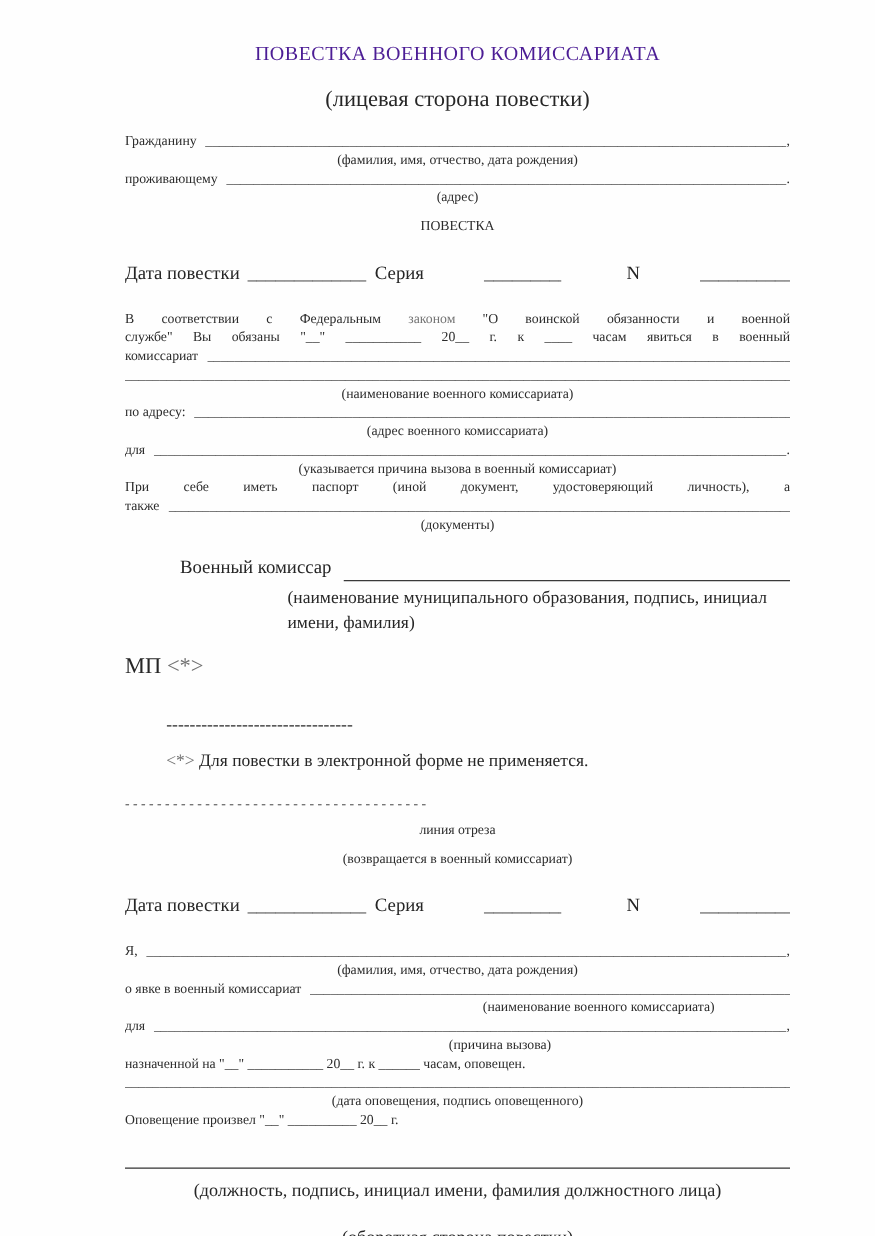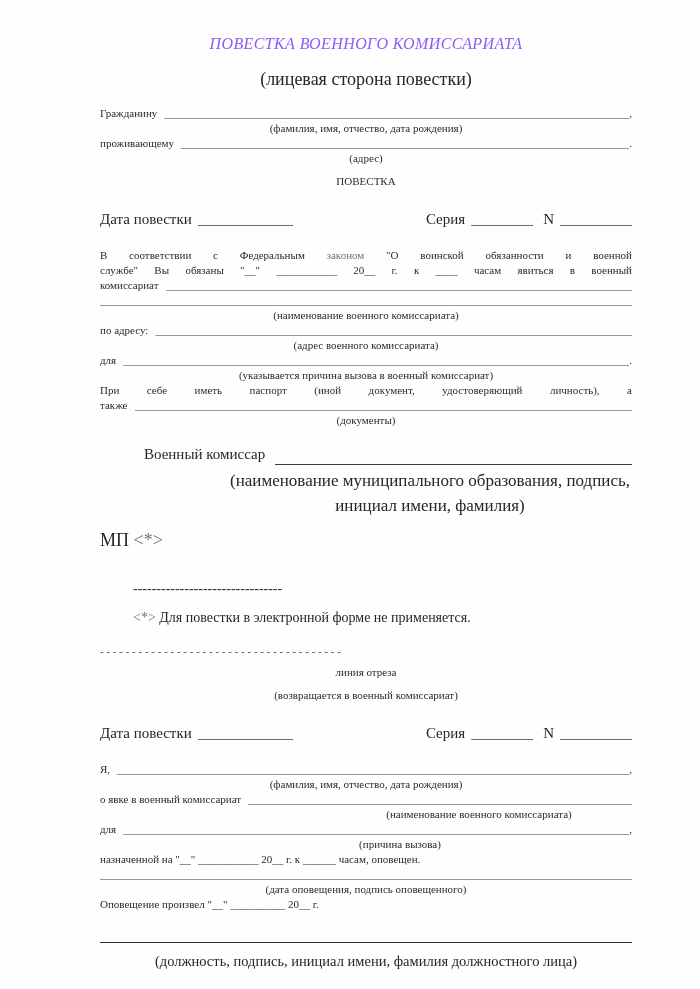--- a/index.html
+++ b/index.html
@@ -4,31 +4,31 @@
 <style>
   html,body{margin:0;padding:0;background:#ffffff;}
   .page{
     width:700px;height:989px;box-sizing:border-box;
     padding:30px 68px 0 100px;
     background:#fefefe;color:#262626;
     font-family:"Liberation Serif","DejaVu Serif",serif;
     overflow:hidden;position:relative;
   }
   
-  .title{text-align:center;font-size:16px;letter-spacing:.4px;color:#8b5cf6;margin-top:5px;font-style:italic;}
+  .title{text-align:center;font-size:16px;letter-spacing:.4px;color:#4c1d95;margin-top:5px;}
   .subtitle{text-align:center;font-size:18px;margin-top:16px;}
   .daterow{display:flex;align-items:flex-end;font-size:15px;margin-top:22px;}
   .daterow .grp{display:flex;align-items:flex-end;}
-  .daterow .grp.right{margin-left:auto;}
+  .daterow .grp.right{margin-left:auto;gap:42px;}
   .sfill{display:inline-block;overflow:hidden;white-space:nowrap;color:#3a3a3a;margin-left:6px;}
   .w95{width:95px;} .w62{width:62px;} .w72{width:72px;}
   .nlabel{margin-left:10px;}
   .sigrow{display:flex;align-items:flex-end;font-size:15px;margin-top:18px;margin-left:44px;}
   .sigline{flex:1;border-bottom:1px solid #3a3a3a;margin-left:10px;transform:translateY(2px);}
-  .sigcaption{font-size:17px;text-align:center;width:400px;margin:6px 0 12px 130px;line-height:1.45;}
+  .sigcaption{font-size:14px;text-align:left;width:400px;margin:6px 0 12px 130px;line-height:1.45;}
   .mprow{font-size:18px;margin-top:12px;}
   .fdivider{font-size:14px;margin:30px 0 0 33px;letter-spacing:0;color:#2e2e2e;}
   .footnote{font-size:14px;margin:13px 0 0 33px;}
   .bottomline{border-top:1px solid #333;margin-top:30px;height:0;}
   .bcaption{text-align:center;font-size:14.5px;margin-top:10px;}
   .bcaption.last{margin-top:20px;}
   
   .mono{font-family:Liberation Serif, serif;font-size:11px;line-height:15px;color:#2b2b2b;}
   .mt16{margin-top:16px;} .mt20{margin-top:20px;} .mt8{margin-top:8px;} .mt18{margin-top:18px;} .mt6{margin-top:6px;}
   .line{display:flex;align-items:baseline;}

